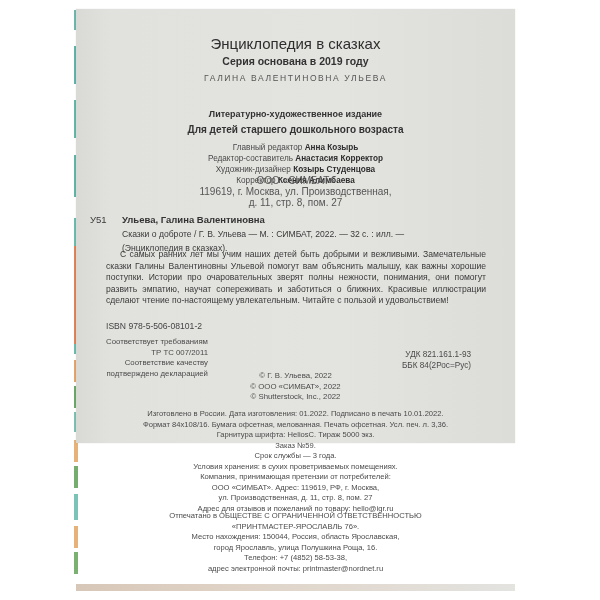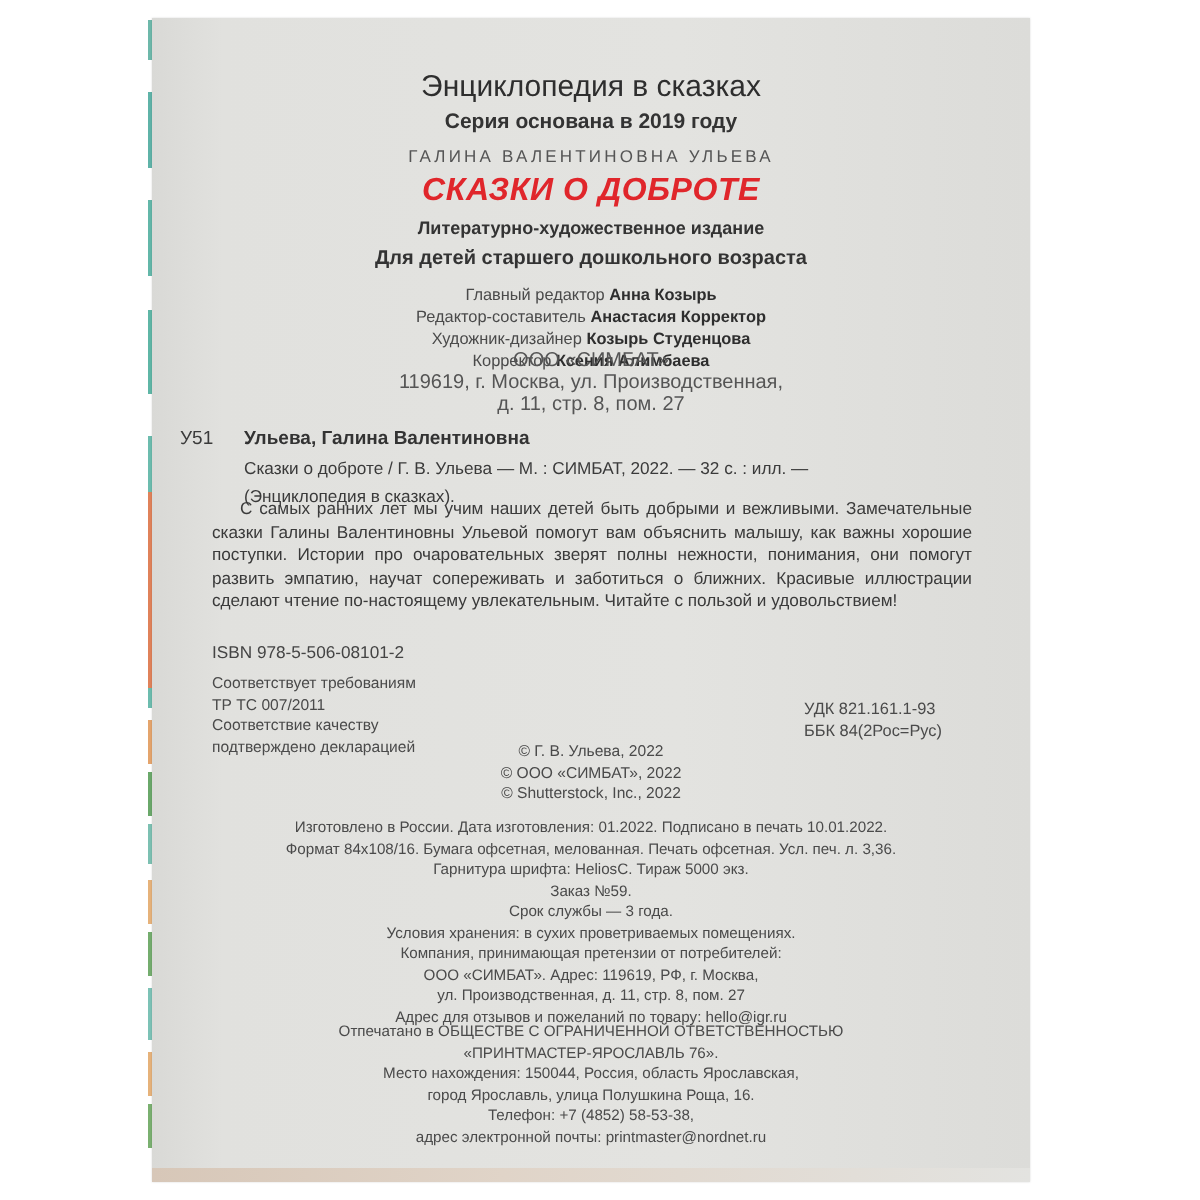--- a/index.html
+++ b/index.html
@@ -1,33 +1,33 @@
 <!DOCTYPE html>
 <html><head>
 <meta charset="utf-8">
 <style>
   html, body { margin: 0; padding: 0; }
   body {
     width: 600px; height: 600px; background: #ffffff; position: relative; overflow: hidden;
     font-family: "Liberation Sans", sans-serif; color: #3a3a3a;
   }
   .page {
-    position: absolute; left: 76px; top: 9px; width: 439px; height: 582px;
+    position: absolute; left: 76px; top: 9px; width: 439px; height: 434px;
     background: linear-gradient(90deg, #d9d9d6 0%, #e1e1de 8%, #e3e3e0 60%, #dcdcd9 100%);
     box-shadow: 0 0 1px rgba(0,0,0,0.15);
   }
   .stripe {
     position: absolute; left: 74px; top: 10px; width: 4px; height: 580px;
   }
   .stripe div { width: 100%; position: absolute; left: 0; }
   .bottom-edge {
     position: absolute; left: 76px; top: 584px; width: 439px; height: 7px;
     background: linear-gradient(90deg, #d7c7b8, #e0d4c8 40%, #e3e3e0);
   }
-  .abs { position: absolute; white-space: nowrap; }
+  .abs { position: absolute; white-space: nowrap; text-align: right; }
   .center { left: 0; width: 100%; text-align: center; }
   .t-series { top: 26px; font-size: 15px; color: #2e2e2e; }
   .t-founded { top: 46px; font-size: 10.5px; font-weight: bold; color: #333; }
   .t-author { top: 64px; font-size: 8.5px; letter-spacing: 1.6px; color: #555; }
   .t-book { top: 78px; font-size: 16px; font-weight: bold; font-style: italic; color: #e0262b; letter-spacing: 0.3px; }
   .t-kind { top: 100px; font-size: 9px; font-weight: bold; color: #333; }
   .t-age { top: 115px; font-size: 10px; font-weight: bold; color: #333; }
   .credits { top: 133px; font-size: 8.2px; line-height: 11px; color: #4a4a4a; }
   .credits b { color: #2e2e2e; }
   .publisher { top: 166px; font-size: 10px; line-height: 11px; color: #555; }
@@ -66,21 +66,20 @@
   <div style="top:484px;height:26px;background:#7cc2b6"></div>
   <div style="top:516px;height:22px;background:#e6b27a"></div>
   <div style="top:542px;height:22px;background:#7ab070"></div>
 </div>
 
 <div class="page">
 
   <div class="abs center t-series">Энциклопедия в сказках</div>
   <div class="abs center t-founded">Серия основана в 2019 году</div>
   <div class="abs center t-author">ГАЛИНА ВАЛЕНТИНОВНА УЛЬЕВА</div>
-  <div class="abs center t-book">СКАЗКИ О ДОБРОТЕ</div>
   <div class="abs center t-kind">Литературно-художественное издание</div>
   <div class="abs center t-age">Для детей старшего дошкольного возраста</div>
 
   <div class="abs center credits">
     <div><span>Главный редактор</span> <b>Анна Козырь</b></div>
     <div><span>Редактор-составитель</span> <b>Анастасия Корректор</b></div>
     <div><span>Художник-дизайнер</span> <b>Козырь Студенцова</b></div>
     <div><span>Корректор</span> <b>Ксения Алимбаева</b></div>
   </div>
 

